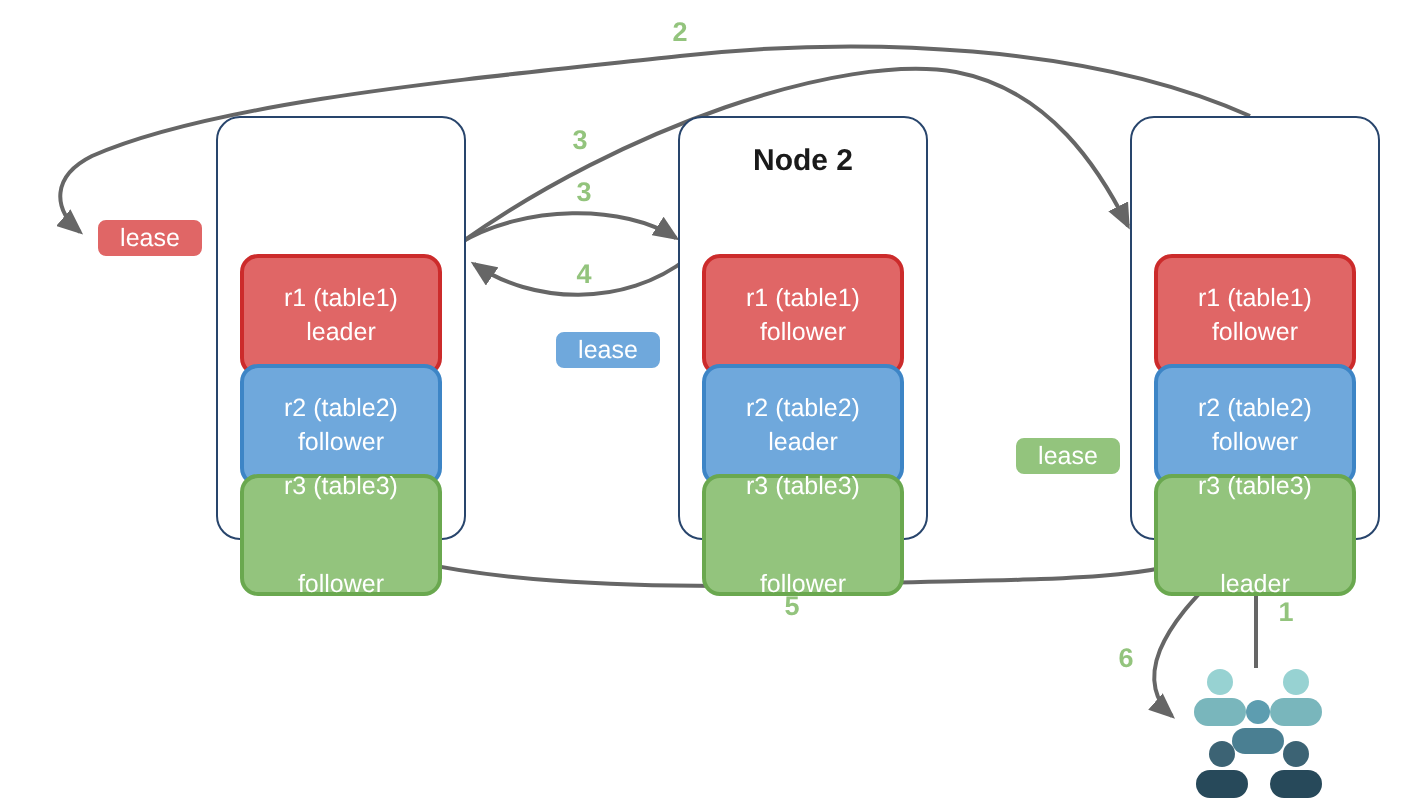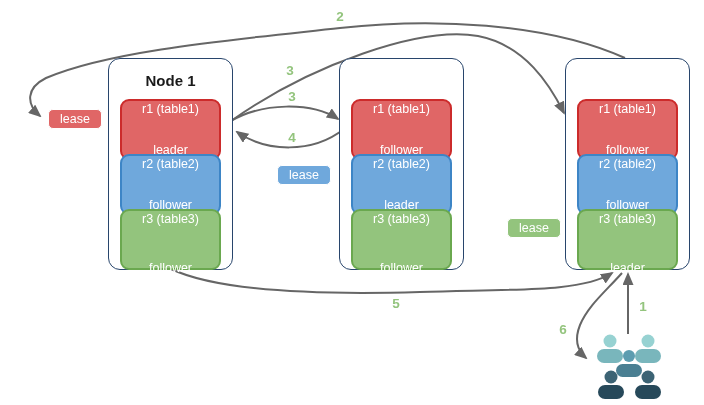--- a/index.html
+++ b/index.html
@@ -13,22 +13,23 @@
     position:absolute;width:125px;height:212px;background:#fff;
     border:1.6px solid var(--node_border,#28456c);border-radius:12px;box-sizing:border-box;
   }
   .node-title{
     position:absolute;left:0;top:13px;width:100%;text-align:center;
     font-size:15px;font-weight:700;color:#1a1a1a;
   }
   .replica{
     position:absolute;left:11px;width:101px;height:61px;border-radius:9px;
     box-sizing:border-box;border:2px solid;display:flex;flex-direction:column;
-    align-items:center;justify-content:space-between;color:#fff;font-size:12.5px;line-height:1.3;
+    align-items:center;justify-content:center;color:#fff;font-size:12.5px;line-height:1.3;
     text-align:center;
+    margin-top:28px;
   }
   .replica.r0{top:40px;} .replica.r1{top:95px;} .replica.r2{top:150px;gap:33px;}
   .red{background:var(--red_fill,#e06666);border-color:var(--red_border,#cc2b2b);}
   .blue{background:var(--blue_fill,#6fa8dc);border-color:var(--blue_border,#3d85c6);}
   .green{background:var(--green_fill,#93c47d);border-color:var(--green_border,#6aa84f);}
   .lease{
     position:absolute;width:54px;height:20px;border-radius:5px;border:1.5px solid;
     box-sizing:border-box;color:#fff;font-size:12.5px;display:flex;align-items:center;
     justify-content:center;
     text-align:center;
@@ -53,36 +54,36 @@
     <path class="edge" d="M625,58 C545,22 430,18 340,28 C240,39 110,50 46,78 C26,88 26,104 40,116" marker-end="url(#ah)"></path>
     <path class="edge" d="M231,121 C310,65 420,26 478,36 C525,45 550,85 564,113" marker-end="url(#ah)"></path>
     <path class="edge" d="M229,122 C262,102 312,102 338,119" marker-end="url(#ah)"></path>
     <path class="edge" d="M344,129 C312,154 266,152 237,132" marker-end="url(#ah)"></path>
     <path class="edge" d="M171,269 C220,292 320,295 420,292 C520,289 582,292 612,273" marker-end="url(#ah)"></path>
     <path class="edge" d="M628,334 L628,274" marker-end="url(#ah)"></path>
     <path class="edge" d="M622,273 C604,293 588,306 580,325 C574,340 578,351 586,358" marker-end="url(#ah)"></path>
   </svg>
 
   <div class="node" style="left:108px;top:58px;">
-    <div class="node-title">Node 1</div>
     <div class="replica r0 red">
       <span>r1 (table1)</span>
       <span>leader</span>
     </div>
     <div class="replica r1 blue">
       <span>r2 (table2)</span>
       <span>follower</span>
     </div>
     <div class="replica r2 green">
       <span>r3 (table3)</span>
       <span>follower</span>
     </div>
   </div>
 
   <div class="node" style="left:339px;top:58px;">
+    <div class="node-title">Node 2</div>
     <div class="replica r0 red">
       <span>r1 (table1)</span>
       <span>follower</span>
     </div>
     <div class="replica r1 blue">
       <span>r2 (table2)</span>
       <span>leader</span>
     </div>
     <div class="replica r2 green">
       <span>r3 (table3)</span>

